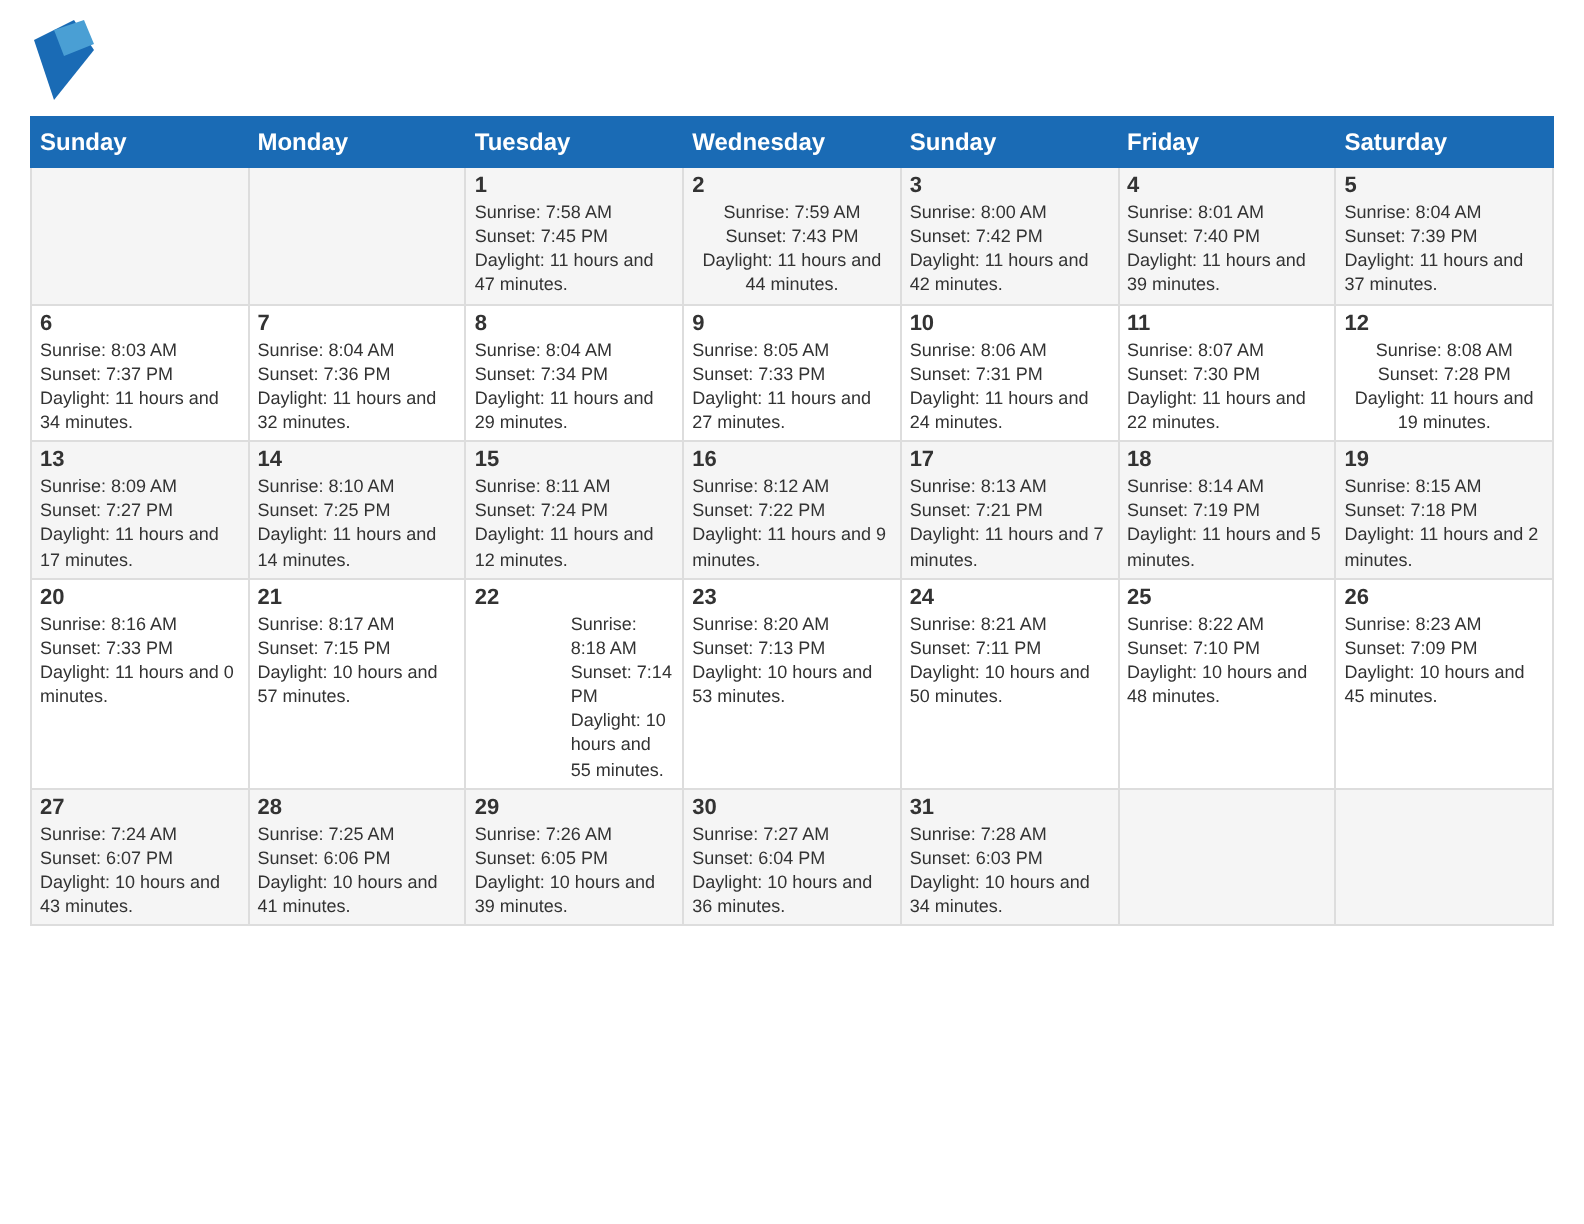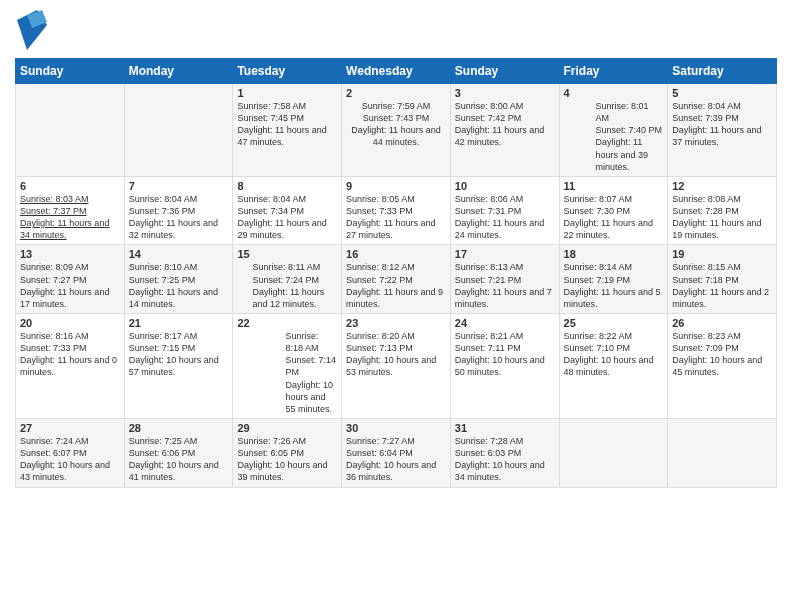--- a/index.html
+++ b/index.html
@@ -147,35 +147,35 @@
 Daylight: 11 hours and 44 minutes.</div>
           </td>
           <td>
             <span class="day-num">3</span>
             <div class="day-info" style="white-space: pre-line;">Sunrise: 8:00 AM
 Sunset: 7:42 PM
 Daylight: 11 hours and 42 minutes.</div>
           </td>
           <td>
             <span class="day-num">4</span>
-            <div class="day-info" style="white-space: pre-line; margin-left: 32px;">Sunrise: 8:01 AM
+            <div class="day-info" style="white-space: pre-line;">Sunrise: 8:01 AM
 Sunset: 7:40 PM
 Daylight: 11 hours and 39 minutes.</div>
           </td>
           <td>
             <span class="day-num">5</span>
             <div class="day-info" style="white-space: pre-line;">Sunrise: 8:04 AM
 Sunset: 7:39 PM
 Daylight: 11 hours and 37 minutes.</div>
           </td>
         </tr>
         <tr>
           <td>
             <span class="day-num">6</span>
-            <div class="day-info" style="white-space: pre-line; text-decoration: underline;">Sunrise: 8:03 AM
+            <div class="day-info" style="white-space: pre-line;">Sunrise: 8:03 AM
 Sunset: 7:37 PM
 Daylight: 11 hours and 34 minutes.</div>
           </td>
           <td>
             <span class="day-num">7</span>
             <div class="day-info" style="white-space: pre-line;">Sunrise: 8:04 AM
 Sunset: 7:36 PM
 Daylight: 11 hours and 32 minutes.</div>
           </td>
           <td>
@@ -197,41 +197,41 @@
 Daylight: 11 hours and 24 minutes.</div>
           </td>
           <td>
             <span class="day-num">11</span>
             <div class="day-info" style="white-space: pre-line;">Sunrise: 8:07 AM
 Sunset: 7:30 PM
 Daylight: 11 hours and 22 minutes.</div>
           </td>
           <td>
             <span class="day-num">12</span>
-            <div class="day-info" style="white-space: pre-line;">Sunrise: 8:08 AM
+            <div class="day-info" style="white-space: pre-line; text-align: center;">Sunrise: 8:08 AM
 Sunset: 7:28 PM
 Daylight: 11 hours and 19 minutes.</div>
           </td>
         </tr>
         <tr>
           <td>
             <span class="day-num">13</span>
             <div class="day-info" style="white-space: pre-line;">Sunrise: 8:09 AM
 Sunset: 7:27 PM
 Daylight: 11 hours and 17 minutes.</div>
           </td>
           <td>
             <span class="day-num">14</span>
             <div class="day-info" style="white-space: pre-line;">Sunrise: 8:10 AM
 Sunset: 7:25 PM
 Daylight: 11 hours and 14 minutes.</div>
           </td>
           <td>
             <span class="day-num">15</span>
-            <div class="day-info" style="white-space: pre-line; margin-left: 15px;">Sunrise: 8:11 AM
+            <div class="day-info" style="white-space: pre-line;">Sunrise: 8:11 AM
 Sunset: 7:24 PM
 Daylight: 11 hours and 12 minutes.</div>
           </td>
           <td>
             <span class="day-num">16</span>
             <div class="day-info" style="white-space: pre-line;">Sunrise: 8:12 AM
 Sunset: 7:22 PM
 Daylight: 11 hours and 9 minutes.</div>
           </td>
           <td>

